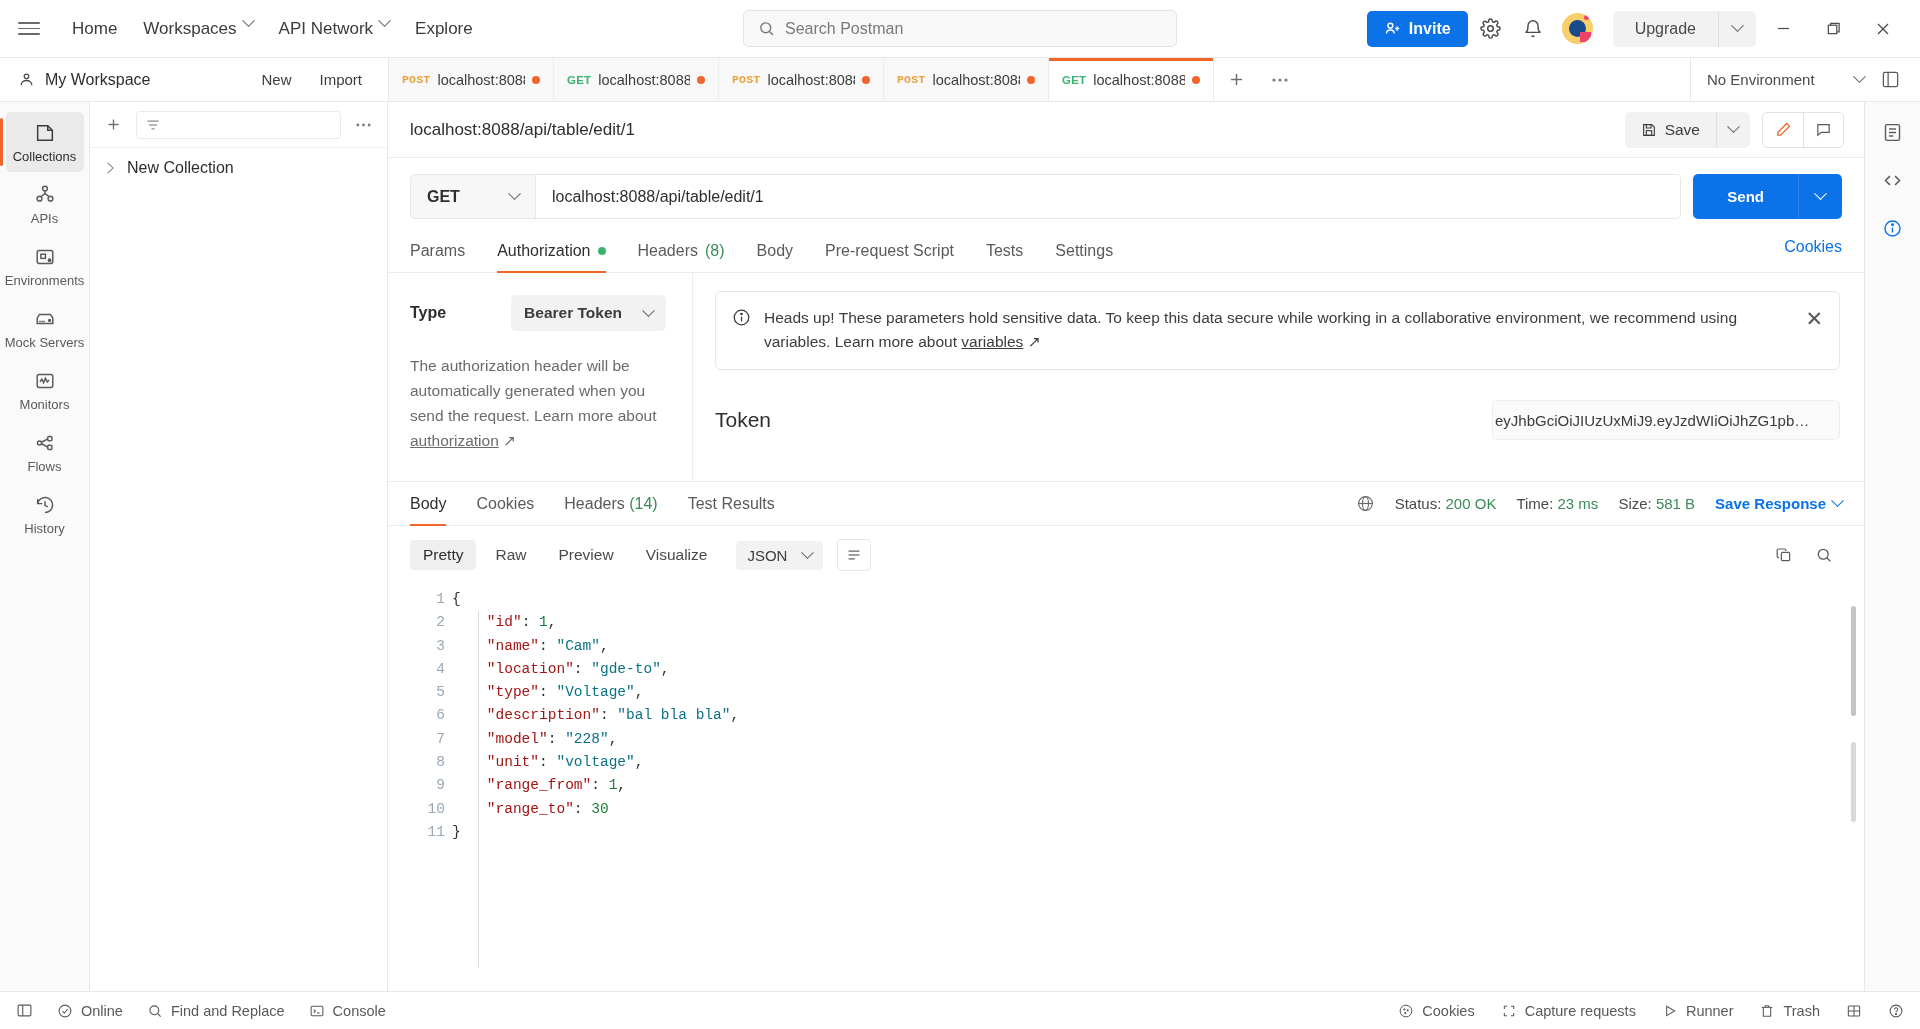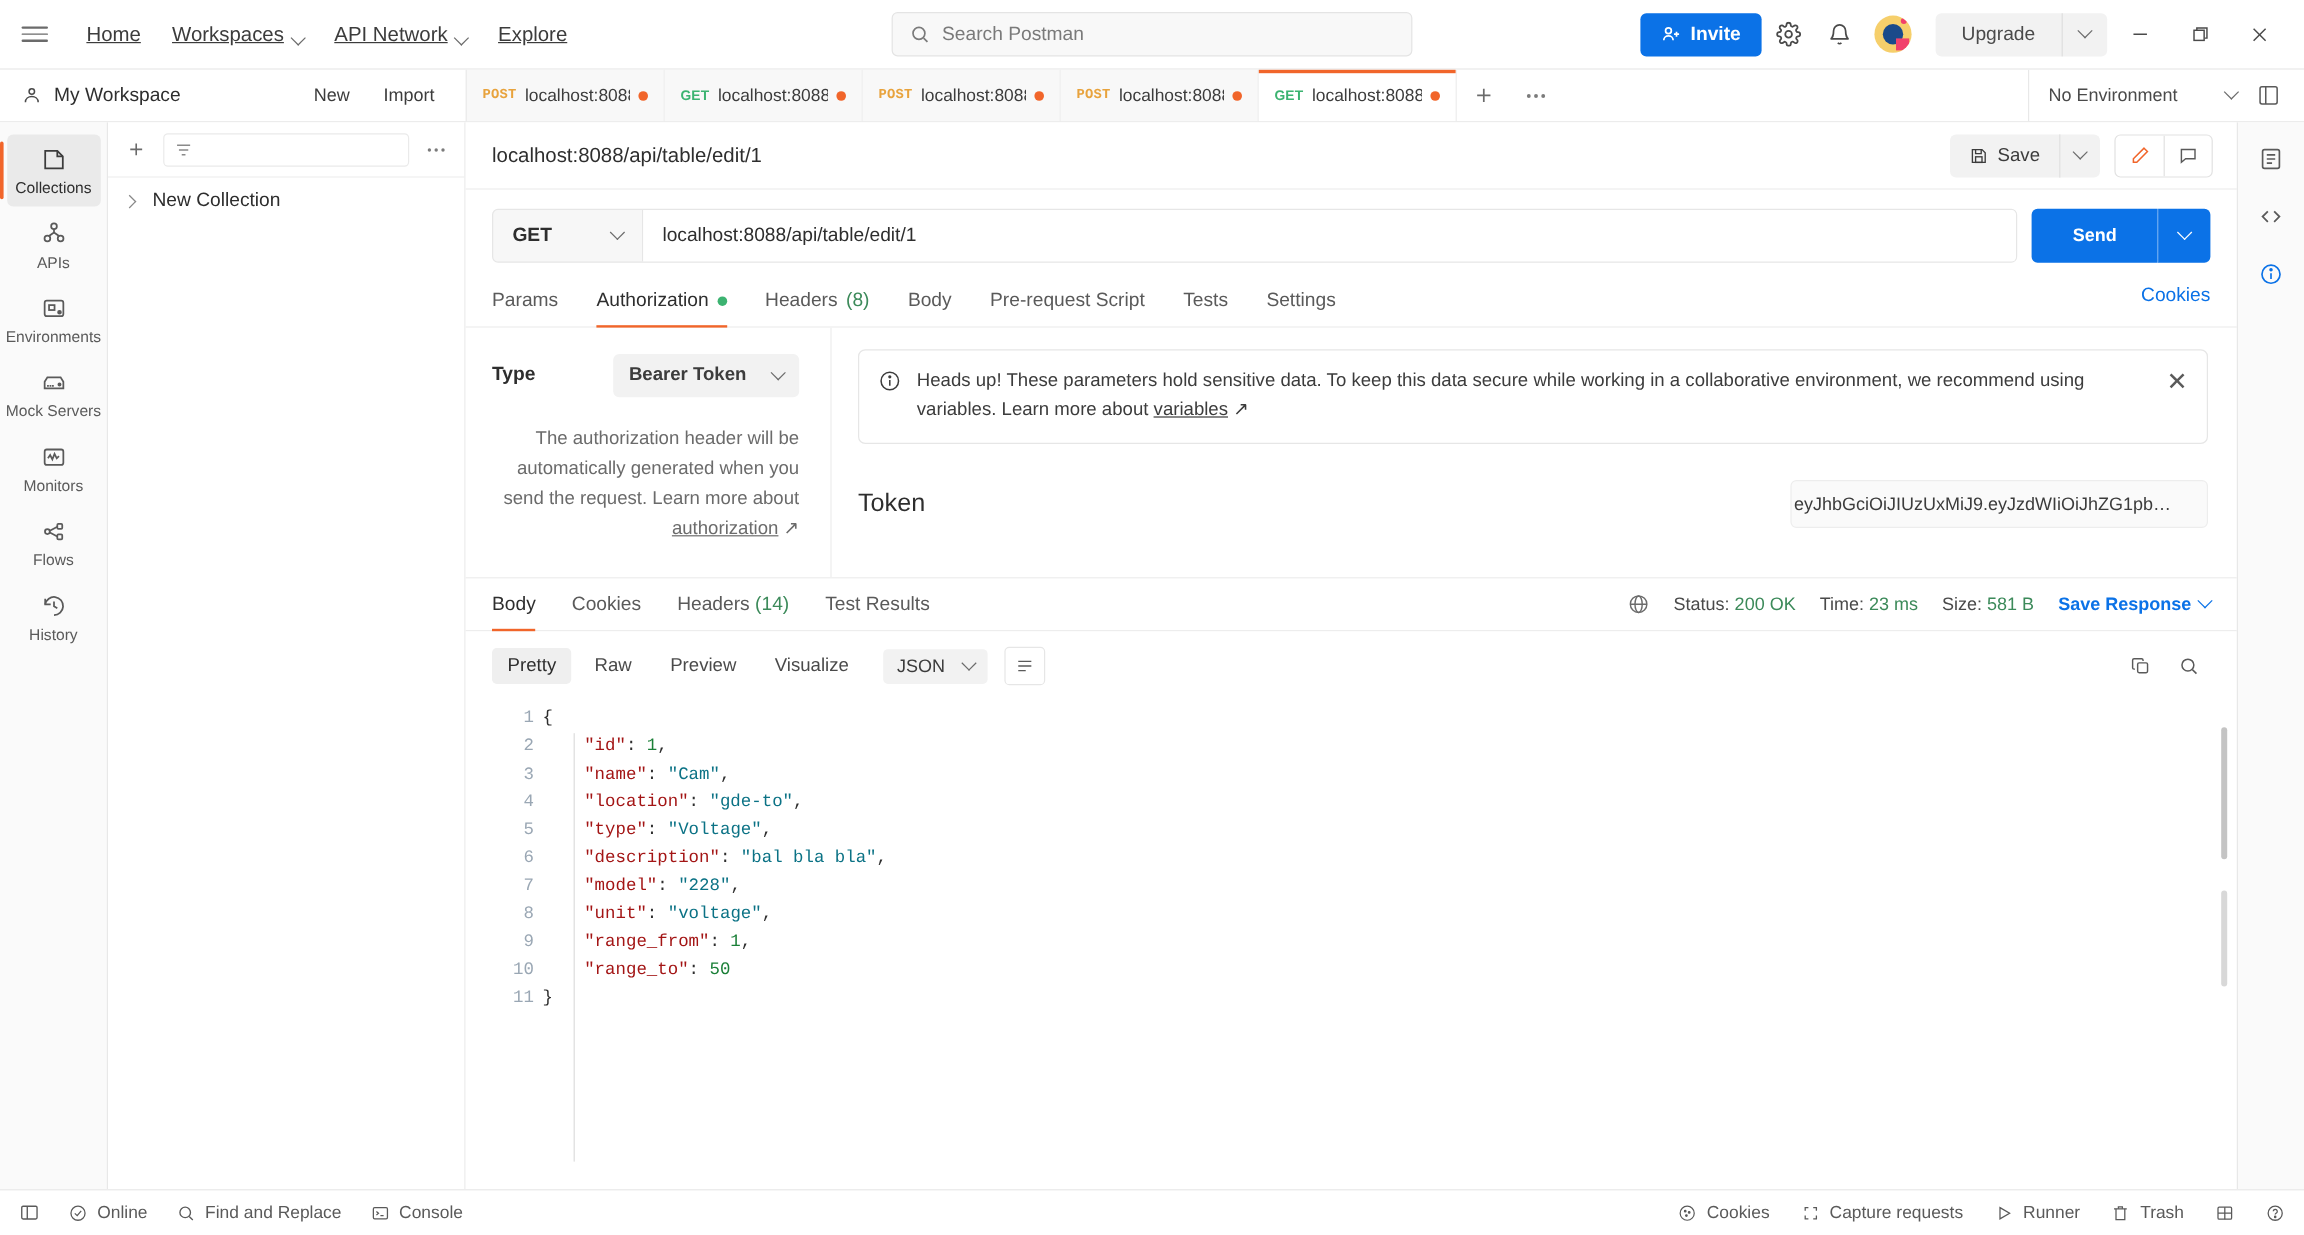--- a/index.html
+++ b/index.html
@@ -18,23 +18,22 @@
     display: flex; align-items: center;
     background: #fff;
     border-bottom: 1px solid #e8e8e8;
     padding: 0 14px 0 18px;
     position: relative;
   }
   .hamburger { width: 22px; height: 22px; display:flex; flex-direction:column; justify-content:center; gap:4px; cursor:pointer; margin-right: 22px;}
   .hamburger i { display:block; height:1.6px; background:#6b6b6b; border-radius:1px; }
   .nav-item {
     font-size: 17px; color: #3c3c3c; padding: 6px 10px; margin-right: 6px;
-    display: flex; align-items: flex-end; gap: 7px; cursor: pointer; border-radius: 4px;
+    display: flex; align-items: flex-start; gap: 7px; cursor: pointer; border-radius: 4px;
     white-space: nowrap;
-    text-decoration: underline;
   }
   .caret { display:inline-block; width:9px; height:9px; border-right:1.6px solid #6b6b6b; border-bottom:1.6px solid #6b6b6b; transform: rotate(45deg) translate(-2px,-2px); }
   .search-wrap {
     position: absolute; left: 50%; transform: translateX(-50%);
     width: 434px; height: 37px; border: 1px solid #e4e4e4; background: #f8f8f8;
     border-radius: 5px; display: flex; align-items: center; gap: 10px; padding: 0 14px; cursor: text;
   }
   .search-wrap span.ph { font-size: 16px; color: #7a7a7a; }
   .right-group { margin-left: auto; display: flex; align-items: center; gap: 4px; }
   .invite-btn {
@@ -136,21 +135,21 @@
   .cookies-link { margin-left:auto; color:#0b72e7; font-size:16px; cursor:pointer; padding-bottom:12px; }
   .hcount { color:#3c8a5a; }
 
   
   .authpane { display:flex; min-height:0; height: 208px; }
   .auth-left { width: 305px; padding: 22px 26px 0 8px; border-right:1px solid #ededed; }
   .auth-left-inner { padding-left: 14px; }
   .type-row { display:flex; align-items:center; justify-content:space-between; margin-bottom:22px; }
   .type-label { font-size:16px; font-weight:700; color:#2e2e2e; }
   .type-sel { background:#f2f2f2; border-radius:5px; height:36px; display:flex; align-items:center; gap:22px; padding: 0 13px; cursor:pointer; font-size:15.5px; font-weight:600; color:#3c3c3c; }
-  .auth-desc { font-size:15.5px; color:#6b6b6b; line-height:1.62;text-align:right; }
+  .auth-desc { font-size:15.5px; color:#6b6b6b; line-height:1.62; }
   .auth-desc a { color:#6b6b6b; text-decoration:underline; cursor:pointer; }
   .auth-right { flex:1; padding: 18px 24px 0 22px; min-width:0; }
   .banner { border:1px solid #e6e6e6; border-radius:6px; padding: 14px 16px 15px 16px; display:flex; gap:13px; align-items:flex-start; }
   .banner-text { flex:1; font-size:15.5px; color:#3c3c3c; line-height:1.56; }
   .banner-text a { color:#3c3c3c; text-decoration:underline; cursor:pointer; }
   .banner-close { cursor:pointer; color:#5a5a5a; font-size:21px; line-height:1; padding-top:2px; }
   .token-row { display:flex; align-items:center; margin-top:30px; }
   .token-label { font-size:21px; color:#2e2e2e; }
   .token-field { margin-left:auto; width:348px; height:40px; background:#fafafa; border:1px solid #ededed; border-radius:5px; display:flex; align-items:center; padding: 0 2px; font-size:15px; color:#3c3c3c; cursor:text; overflow:hidden; white-space:nowrap; }
 
@@ -656,21 +655,21 @@
             <div class="fold-line"></div>
           <div class="ln"><span class="p">{</span></div>
               <div class="ln"><span class="p">    </span><span class="k">"id"</span><span class="p">: </span><span class="n">1</span><span class="p">,</span></div>
               <div class="ln"><span class="p">    </span><span class="k">"name"</span><span class="p">: </span><span class="s">"Cam"</span><span class="p">,</span></div>
               <div class="ln"><span class="p">    </span><span class="k">"location"</span><span class="p">: </span><span class="s">"gde-to"</span><span class="p">,</span></div>
               <div class="ln"><span class="p">    </span><span class="k">"type"</span><span class="p">: </span><span class="s">"Voltage"</span><span class="p">,</span></div>
               <div class="ln"><span class="p">    </span><span class="k">"description"</span><span class="p">: </span><span class="s">"bal bla bla"</span><span class="p">,</span></div>
               <div class="ln"><span class="p">    </span><span class="k">"model"</span><span class="p">: </span><span class="s">"228"</span><span class="p">,</span></div>
               <div class="ln"><span class="p">    </span><span class="k">"unit"</span><span class="p">: </span><span class="s">"voltage"</span><span class="p">,</span></div>
               <div class="ln"><span class="p">    </span><span class="k">"range_from"</span><span class="p">: </span><span class="n">1</span><span class="p">,</span></div>
-              <div class="ln"><span class="p">    </span><span class="k">"range_to"</span><span class="p">: </span><span class="n">50</span></div>
+              <div class="ln"><span class="p">    </span><span class="k">"range_to"</span><span class="p">: </span><span class="n">30</span></div>
               <div class="ln"><span class="p">}</span></div>
             </div>
           <div class="vscroll"></div>
           <div class="vscroll2"></div>
         </div>
       </div>
     </div>
 
     <div class="rrail">
       <div class="rrail-btn">

